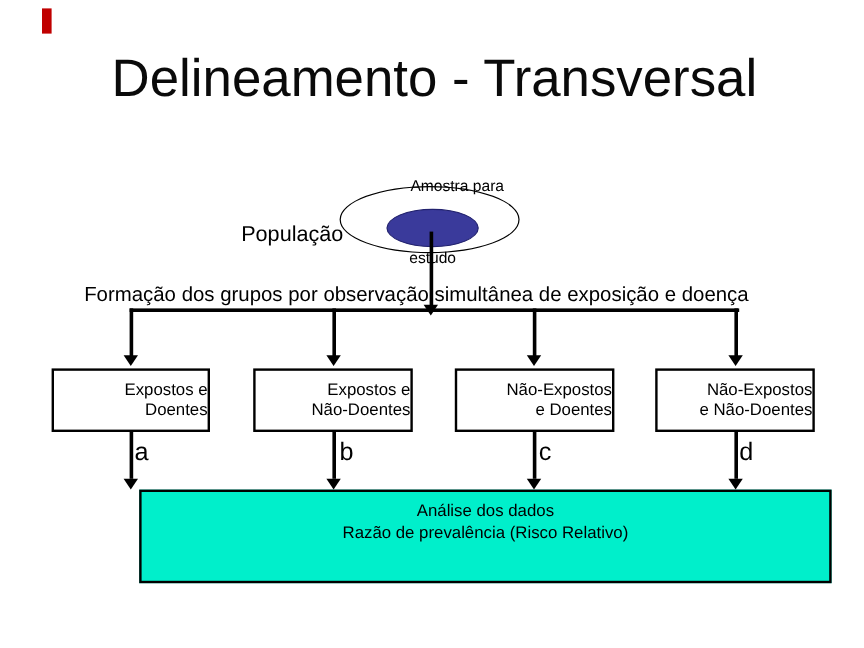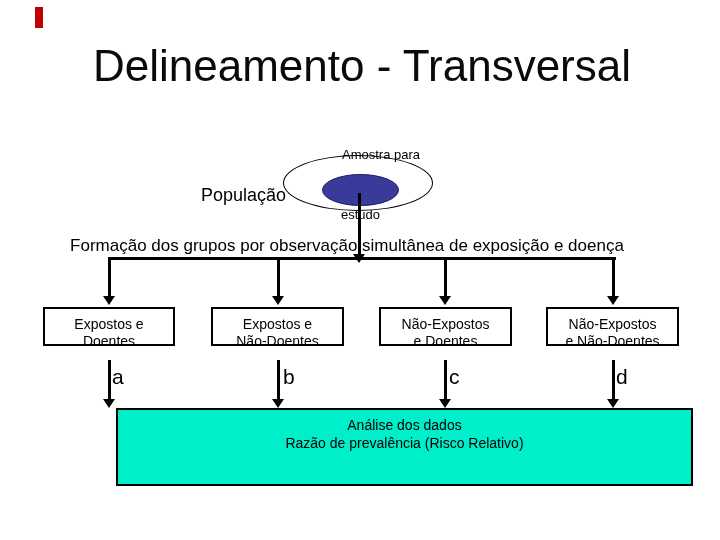--- a/index.html
+++ b/index.html
@@ -47,22 +47,22 @@
   
   #hline{left:108px;top:257px;width:508px;height:3px;background:#000;}
   .drop{top:257px;height:40px;}
   .drop-head{top:296px;}
   #drop1,#arr1{left:108px;} #dh1,#ah1{left:103px;}
   #drop2,#arr2{left:277px;} #dh2,#ah2{left:272px;}
   #drop3,#arr3{left:444px;} #dh3,#ah3{left:439px;}
   #drop4,#arr4{left:612px;} #dh4,#ah4{left:607px;}
   
   .gbox{
-    top:307px;height:39px;border:2px solid #000;background:#fff;
-    box-sizing:border-box;text-align:center;font-size:14px;line-height:17px;
+    top:307px;height:53px;border:2px solid #000;background:#fff;
+    box-sizing:border-box;text-align:right;font-size:14px;line-height:17px;
     padding-top:7px;
   }
   #gbox1{left:43px;width:132px;}
   #gbox2{left:211px;width:133px;}
   #gbox3{left:379px;width:133px;}
   #gbox4{left:546px;width:133px;}
   
   .arr{top:360px;height:39px;}
   .arr-head{top:399px;}
   .cell{top:364px;font-size:21px;line-height:25px;}

